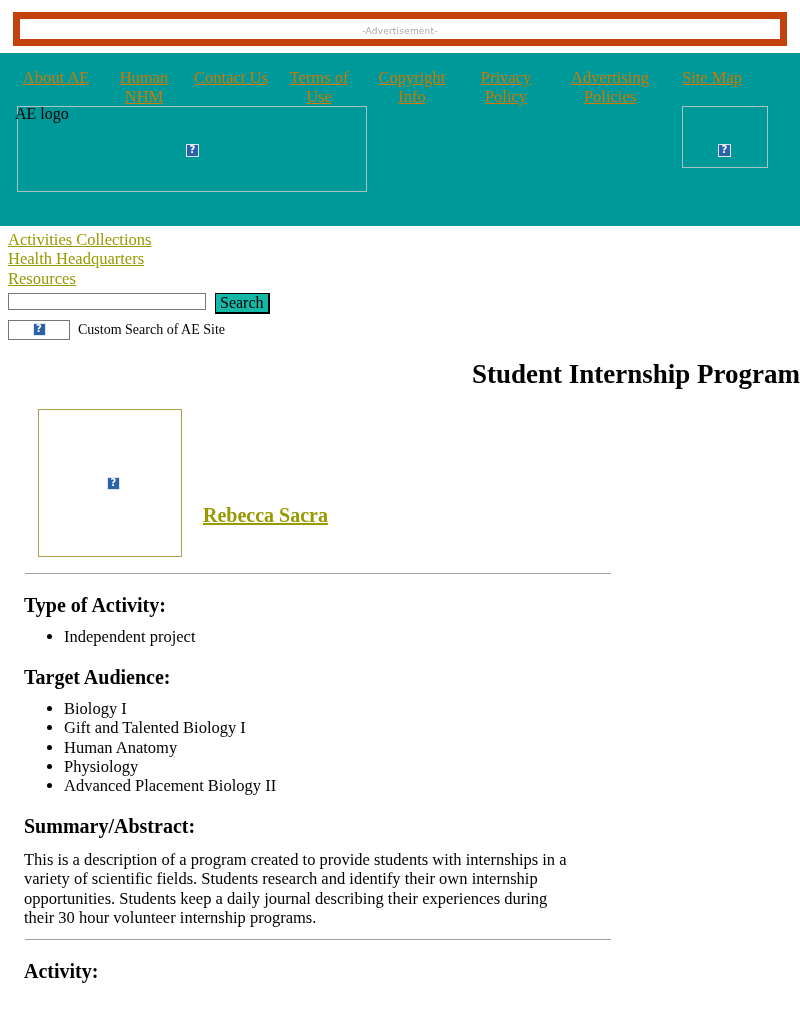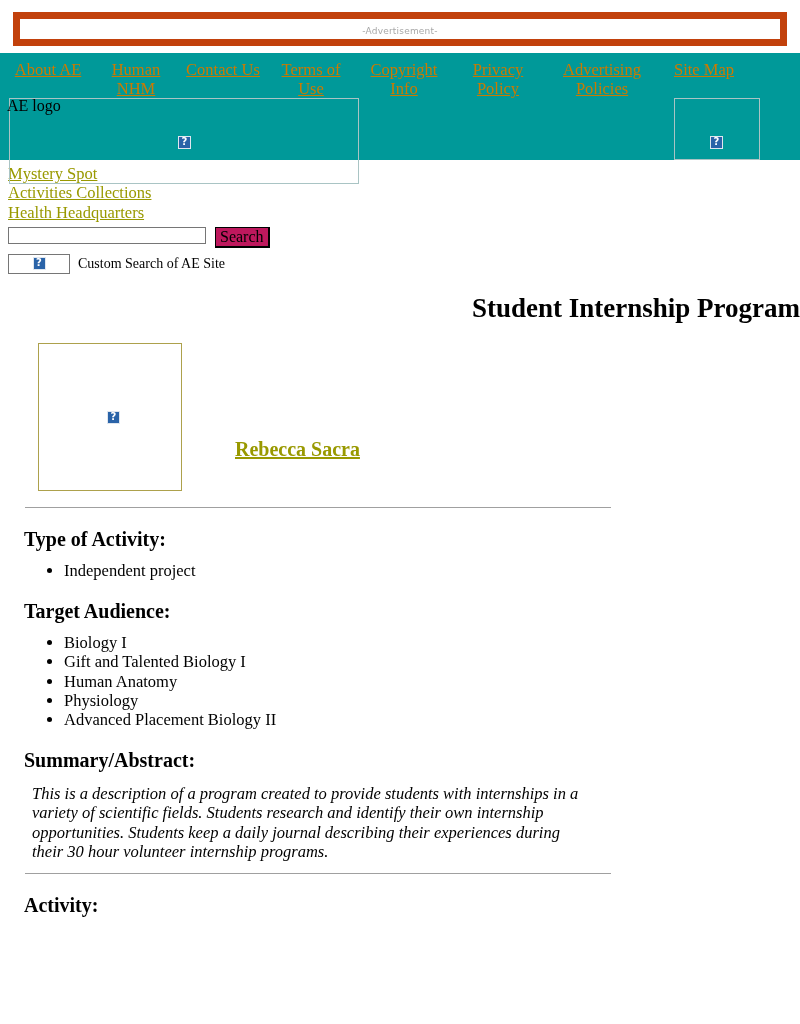--- a/index.html
+++ b/index.html
@@ -29,23 +29,23 @@
   .ad-label {
     font-family: "DejaVu Sans", sans-serif;
     font-size: 9px;
     color: #a8a8a8;
     letter-spacing: 0.2px;
   }
 
   
   .teal-band {
     background: #009999;
-    padding: 4px;
+    padding: 12px;
     position: relative;
-    height: 107px;
+    height: 173px;
     box-sizing: border-box;
   }
   .topnav {
     display: flex;
     padding-top: 3px;
   }
   .topnav .navcell {
     text-align: center;
     padding: 0 4px;
     box-sizing: border-box;
@@ -150,21 +150,21 @@
     height: 17px;
     border: 1px solid #767676;
     background: #ffffff;
     font-family: "Liberation Serif", serif;
     font-size: 13px;
     padding: 0 2px;
     box-sizing: border-box;
   }
   .search-btn {
     margin-left: 9px;
-    background: #be185d;
+    background: #14b8a6;
     border: 1px solid #000000;
     border-right-width: 2px;
     border-bottom-width: 2px;
     font-family: "Liberation Serif", serif;
     font-size: 16px;
     line-height: 18px;
     padding: 0 4px;
     cursor: pointer;
   }
   .custom-row {
@@ -221,21 +221,20 @@
     top: 67px;
   }
   .author-name {
     position: absolute;
     left: 179px;
     top: 95px;
     font-size: 20px;
     font-weight: bold;
     color: #999900;
     text-decoration: underline;
-    margin-left: 32px;
   }
 
   hr.sep {
     border: none;
     border-top: 1px solid #a0a0a0;
     margin: 12px 0 0 1px;
     width: 586px;
     height: 0;
   }
 
@@ -248,25 +247,24 @@
   ul.sec-list {
     margin: 10px 0 0 0;
     padding-left: 40px;
     list-style-type: disc;
   }
   ul.sec-list li {
     font-size: 16.5px;
     line-height: 19.2px;
   }
   p.sec-para {
-    margin: 12px 0 0 8px;
+    margin: 12px 0 0 0;
     font-size: 16.5px;
     line-height: 19.3px;
     width: 552px;
-    font-style: italic;
   }
 </style>
 </head>
 <body>
 
 <div class="ad-wrap">
   <div class="ad-box">
     <span class="ad-label">-Advertisement-</span>
   </div>
 </div>
@@ -304,23 +302,23 @@
     <div class="logo-box"></div>
     <span class="logo-alt">AE logo</span>
     <span class="broken-img logo-broken"></span>
 
     <div class="banner-box"></div>
     <span class="broken-img banner-broken"></span>
   </div>
 </div>
 
 <div class="sidelinks">
-  <a href="#">Mystery Spot</a>
   <a href="#">Activities Collections</a>
   <a href="#">Health Headquarters</a>
+  <a href="#">Resources</a>
 </div>
 
 <div class="search-row">
   <input class="search-input" type="text" placeholder="" style="">
   <button class="search-btn" type="button">Search</button>
 </div>
 
 <div class="custom-row">
   <div class="custom-img-box">
     <span class="broken-img"></span>

